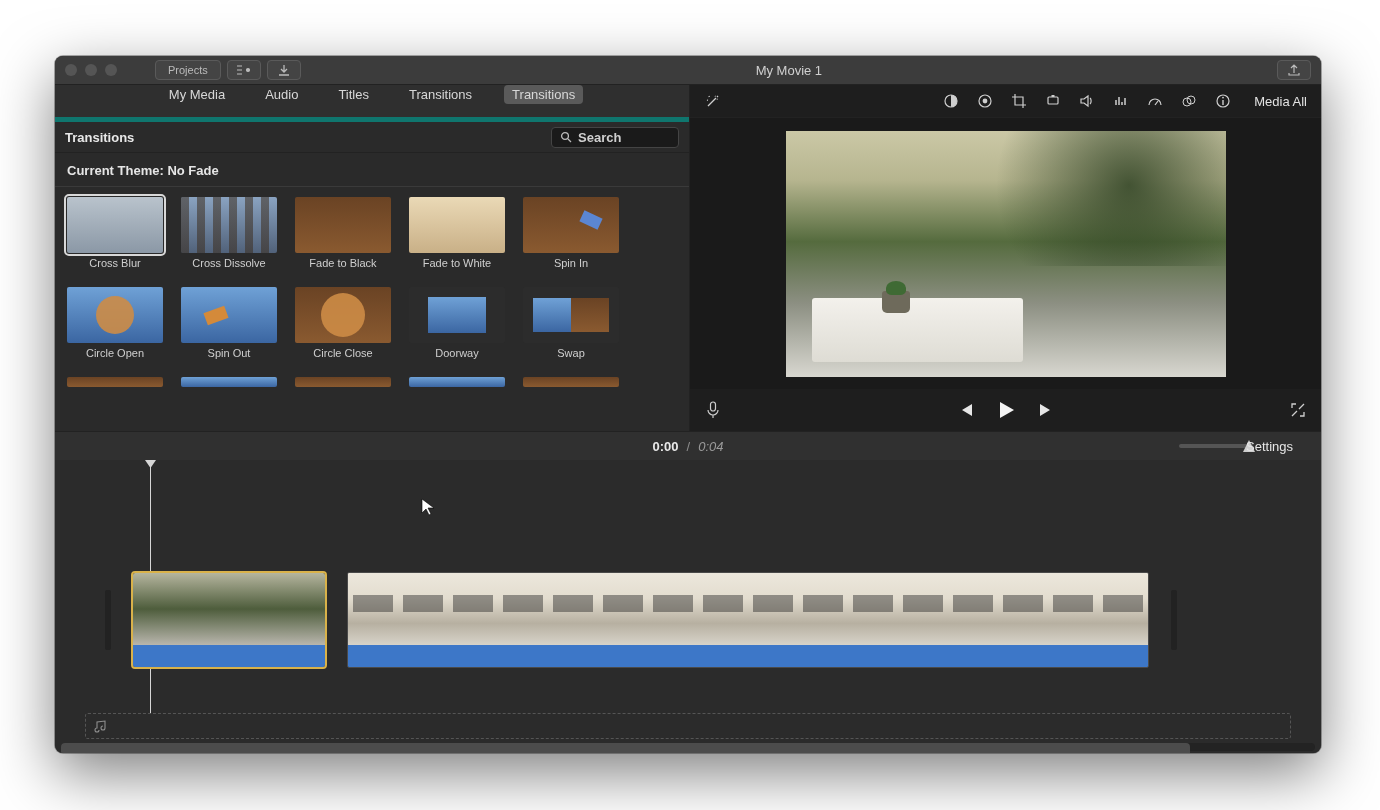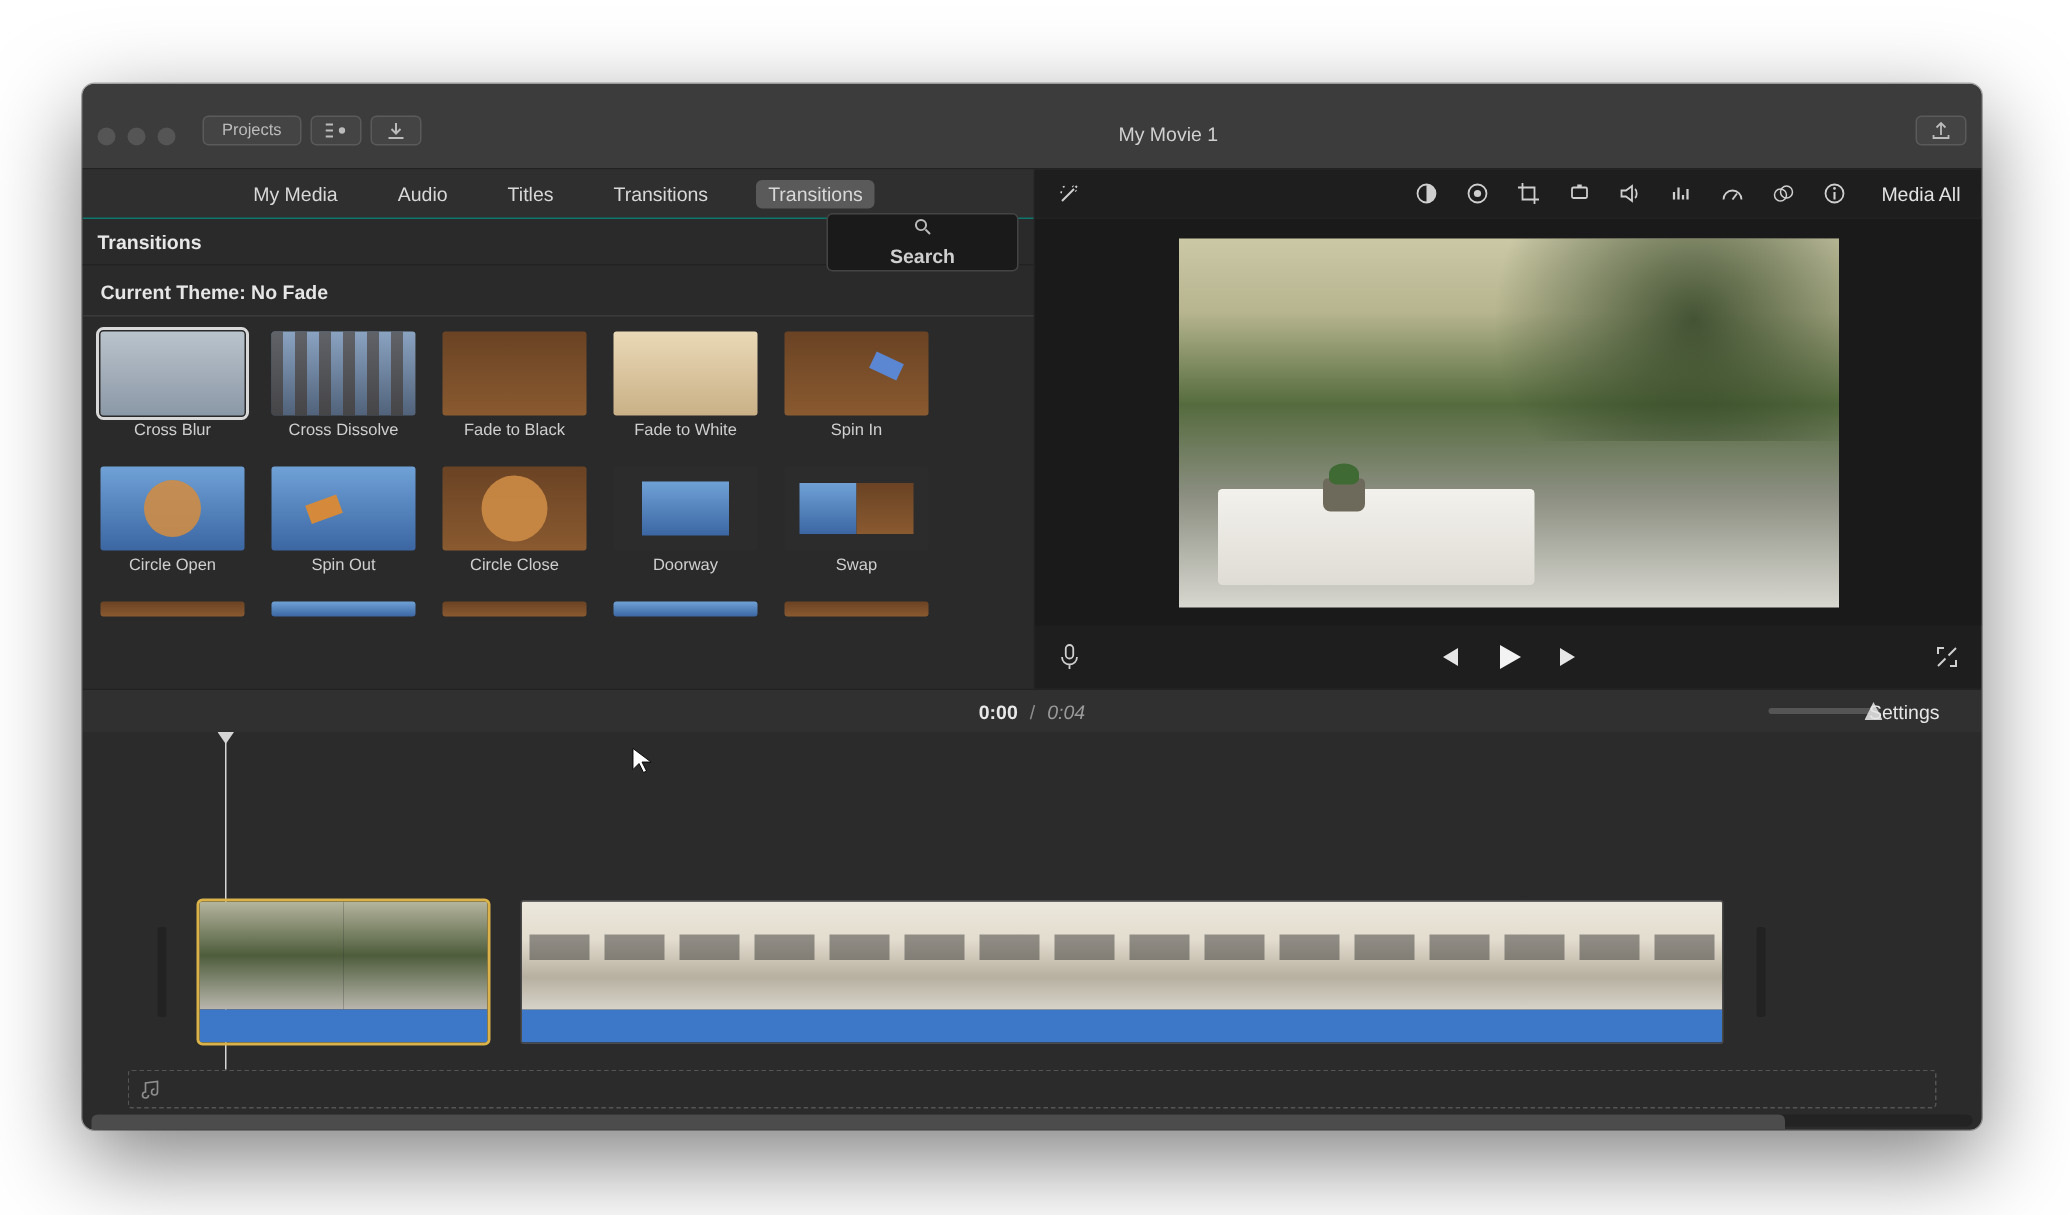--- a/index.html
+++ b/index.html
@@ -7,36 +7,36 @@
     --bg-darker:#1d1d1d;
     --bg-mid:#353535;
     --bg-header:#3c3c3c;
     --text:#d8d8d8;
     --text-dim:#aaaaaa;
     --accent:#3d77c8;
     --border:#4a4a4a;
   }
   html,body{margin:0;padding:0;background:#ffffff;font-family:-apple-system,BlinkMacSystemFont,"Helvetica Neue",Arial,sans-serif;font-size:13px;color:var(--text);}
   .app{position:absolute;left:55px;top:56px;width:1266px;height:697px;background:var(--bg-dark);border-radius:8px;box-shadow:0 20px 60px rgba(0,0,0,.5),0 0 0 1px rgba(0,0,0,.3);overflow:hidden;display:flex;flex-direction:column;}
-  .titlebar{height:26px;background:var(--bg-header);display:flex;align-items:flex-end;padding:15px 10px;border-bottom:1px solid #222;}
+  .titlebar{height:26px;background:var(--bg-header);display:flex;align-items:center;padding:1px 10px;border-bottom:1px solid #222;gap:20px;}
   .traffic{display:flex;gap:8px;}
   .dot{width:12px;height:12px;border-radius:50%;background:#555;}
   .tb-group{display:flex;gap:6px;margin-left:18px;}
   .tb-btn{height:18px;padding:0 12px;border:1px solid #5a5a5a;background:#444;border-radius:4px;color:#bbb;display:flex;align-items:center;font-size:11px;}
   .tb-icon-btn{width:32px;height:18px;border:1px solid #5a5a5a;background:#444;border-radius:4px;display:flex;align-items:center;justify-content:center;color:#bbb;}
   .title-center{flex:1;text-align:center;color:#d0d0d0;font-size:13px;}
   .share-btn{width:32px;height:18px;border:1px solid #5a5a5a;background:#444;border-radius:4px;display:flex;align-items:center;justify-content:center;color:#bbb;}
   .upper{display:flex;height:346px;border-bottom:1px solid #222;}
   .left-pane{width:634px;display:flex;flex-direction:column;border-right:1px solid #222;background:var(--bg-dark);} 
-  .media-tabs{height:32px;display:flex;align-items:center;justify-content:center;gap:24px;border-bottom:1px solid #0f766e;background:#2f2f2f;}
+  .media-tabs{height:32px;display:flex;align-items:flex-start;justify-content:center;gap:24px;border-bottom:5px solid #0f766e;background:#2f2f2f;}
   .media-tab{color:#d8d8d8;cursor:pointer;font-size:13px;padding:2px 8px;border-radius:4px;}
   .media-tab.active{background:#5a5a5a;}
   .subbar{height:30px;display:flex;align-items:center;justify-content:space-between;padding:0 10px;border-bottom:1px solid #222;}
   .section-title{font-weight:600;color:#e8e8e8;}
-  .searchbox{display:flex;align-items:center;gap:6px;background:#1a1a1a;border:1px solid #444;border-radius:4px;padding:2px 8px;width:110px;flex-direction:column;}
+  .searchbox{display:flex;align-items:center;gap:6px;background:#1a1a1a;border:1px solid #444;border-radius:4px;padding:2px 8px;width:110px;}
   .searchbox span.icon{color:#999;}
   .searchbox .ph{color:#cfcfcf;font-weight:600;}
   .theme-row{padding:10px 12px 8px;border-bottom:1px solid #3a3a3a;margin:0 0 6px 0;}
   .theme-label{color:#e6e6e6;font-weight:700;}
   .grid{display:flex;flex-wrap:wrap;gap:18px 18px;padding:4px 12px 8px;overflow:auto;}
   .trans{width:96px;display:flex;flex-direction:column;align-items:center;gap:4px;}
   .thumb{width:96px;height:56px;background:#5c4a34;border-radius:2px;position:relative;overflow:hidden;}
   .thumb.sel{outline:2px solid #d8d8d8;outline-offset:1px;}
   .trans-label{color:#cfcfcf;font-size:11px;text-align:center;}
   .row3 .thumb{height:10px;}

